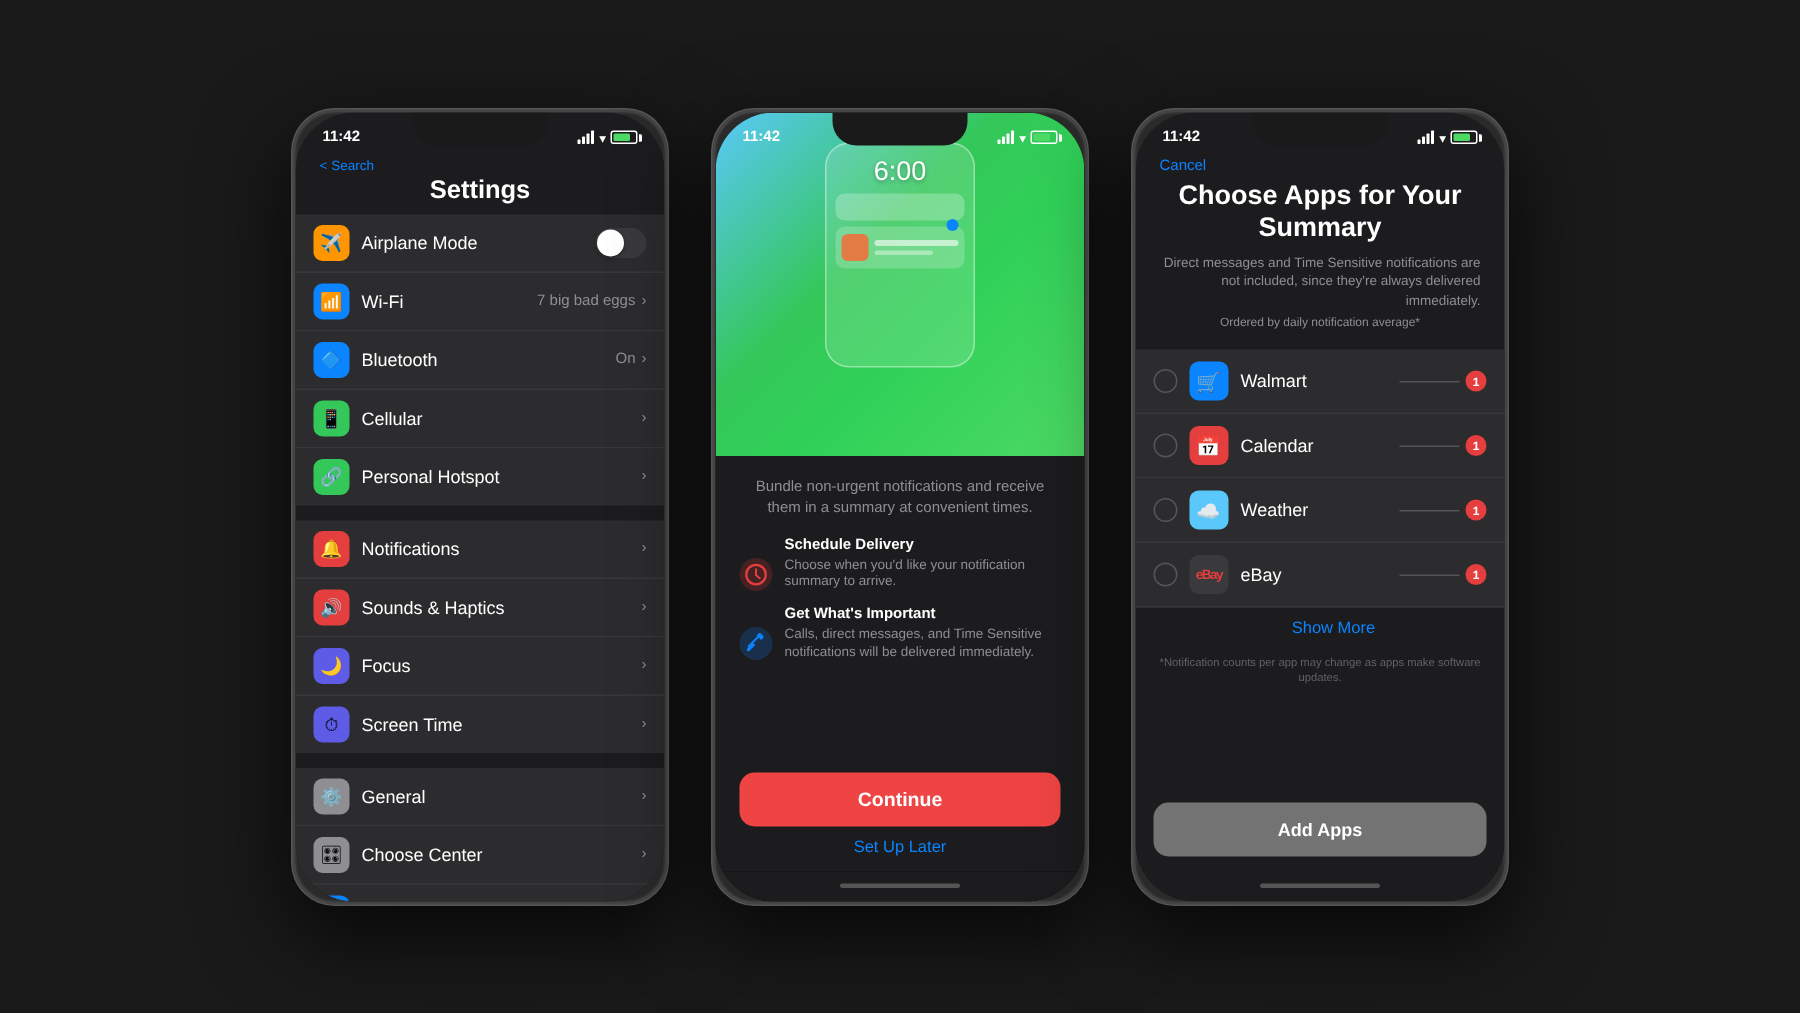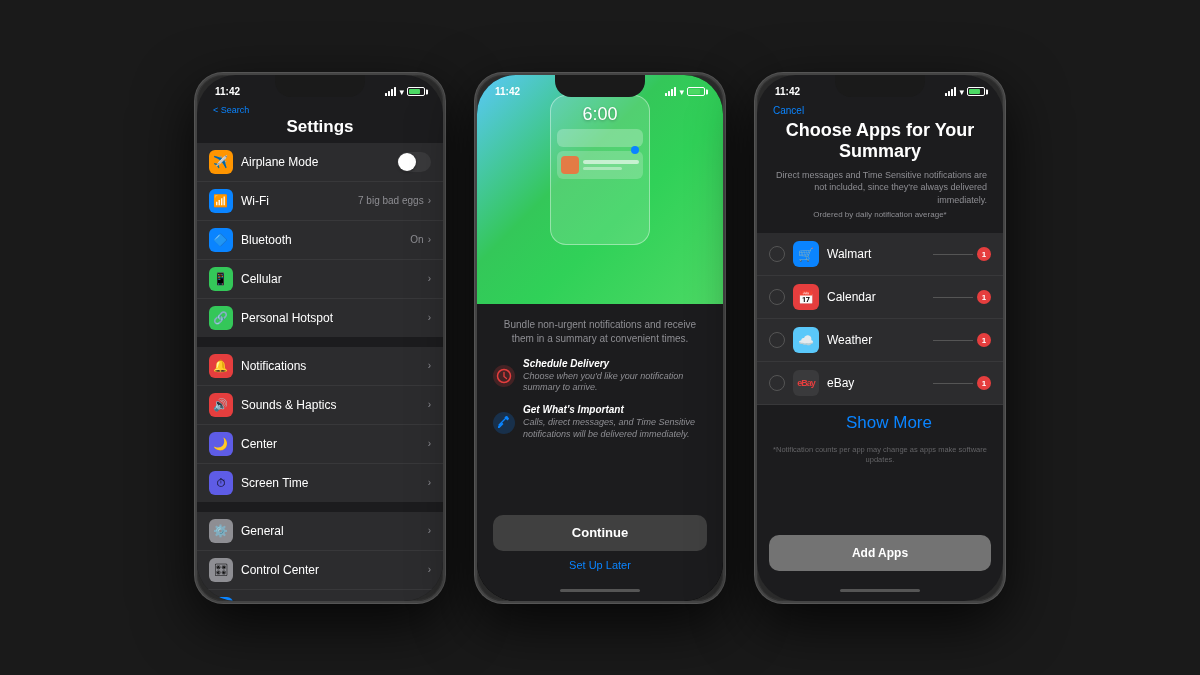--- a/index.html
+++ b/index.html
@@ -237,24 +237,23 @@
     }
     .notif-subtitle {
       font-size: 10px;
       color: #8e8e93;
       line-height: 1.4;
       margin-bottom: 12px;
       text-align: center;
     }
     .notif-feature {
       display: flex;
-      align-items: center;
+      align-items: flex-end;
       gap: 8px;
       margin-bottom: 10px;
-      font-style: italic;
     }
     .notif-feature-icon {
       width: 22px;
       height: 22px;
       border-radius: 50%;
       display: flex;
       align-items: center;
       justify-content: center;
       font-size: 12px;
       flex-shrink: 0;
@@ -267,21 +266,21 @@
       margin-bottom: 2px;
     }
     .notif-feature-text p {
       font-size: 9px;
       color: #8e8e93;
       line-height: 1.3;
     }
     .btn-continue {
       width: 100%;
       height: 36px;
-      background: #404040;
+      background: #ef4444;
       border-radius: 10px;
       display: flex;
       align-items: center;
       justify-content: center;
       font-size: 13px;
       font-weight: 600;
       color: #fff;
       margin-top: 8px;
       margin-bottom: 8px;
     }
@@ -359,21 +358,21 @@
       height: 14px;
       border-radius: 7px;
       display: flex;
       align-items: center;
       justify-content: center;
       padding: 0 3px;
     }
     .show-more-btn {
       text-align: center;
       padding: 8px;
-      font-size: 17px;
+      font-size: 11px;
       color: #0a84ff;
       margin-left: 18px;
     }
     .footnote {
       font-size: 7.5px;
       color: #636366;
       padding: 4px 12px;
       text-align: center;
       line-height: 1.3;
     }
@@ -469,39 +468,39 @@
         <span class="settings-label">Notifications</span>
         <span class="settings-chevron">›</span>
       </div>
       <div class="settings-row">
         <div class="settings-icon" style="background:#e53e3e">🔊</div>
         <span class="settings-label">Sounds &amp; Haptics</span>
         <span class="settings-chevron">›</span>
       </div>
       <div class="settings-row">
         <div class="settings-icon" style="background:#5e5ce6">🌙</div>
-        <span class="settings-label">Center</span>
+        <span class="settings-label">Focus</span>
         <span class="settings-chevron">›</span>
       </div>
       <div class="settings-row">
         <div class="settings-icon" style="background:#5e5ce6">⏱</div>
         <span class="settings-label">Screen Time</span>
         <span class="settings-chevron">›</span>
       </div>
     </div>
 
     <div class="settings-group">
       <div class="settings-row">
         <div class="settings-icon" style="background:#8e8e93">⚙️</div>
         <span class="settings-label">General</span>
         <span class="settings-chevron">›</span>
       </div>
       <div class="settings-row">
         <div class="settings-icon" style="background:#8e8e93">🎛</div>
-        <span class="settings-label">Control Center</span>
+        <span class="settings-label">Choose Center</span>
         <span class="settings-chevron">›</span>
       </div>
       <div class="settings-row">
         <div class="settings-icon" style="background:#0a84ff">☀️</div>
 
       </div>
 
     </div>
   </div>
 </div>

